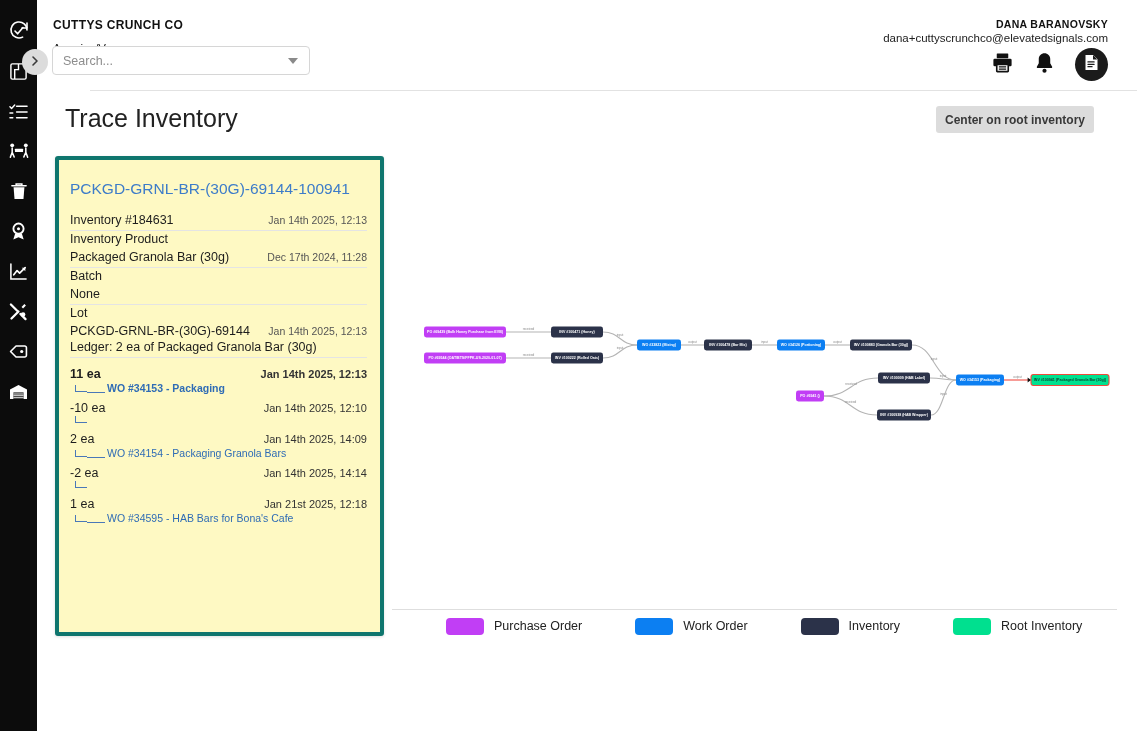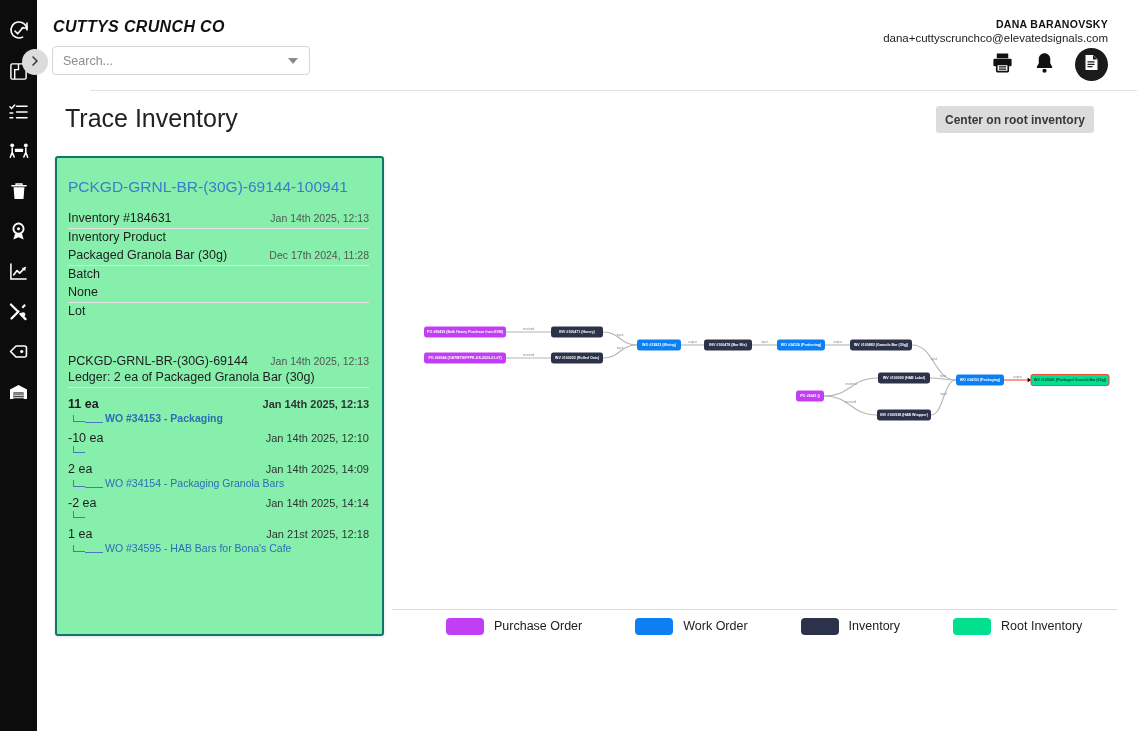--- a/index.html
+++ b/index.html
@@ -30,21 +30,21 @@
     position: absolute; left: 22px; top: 49px;
     width: 26px; height: 26px; border-radius: 50%;
     background: #dcdcdc; color: #333;
     display: flex; align-items: center; justify-content: center;
     font-size: 13px; cursor: pointer; z-index: 12;
   }
 
   
   .header { position: absolute; left: 37px; top: 0; width: 1100px; height: 90px; }
   .org-block { position: absolute; left: 16px; top: 18px; }
-  .org-name { font-size: 16px; font-weight: bold; letter-spacing: .35px; color: #111; font-style: italic; }
+  .org-name { font-size: 12px; font-weight: bold; letter-spacing: .35px; color: #111; }
   .org-tz   { font-size: 11.5px; color: #222; margin-top: 10px; }
 
   .search-wrap {
     position: absolute; left: 15px; top: 46px;
     width: 258px; height: 29px;
     border: 1px solid #d6d6d6; border-radius: 4px;
     background: #fff; display: flex; align-items: center;
   }
   .search-wrap input {
     border: 0; outline: none; flex: 1;
@@ -86,34 +86,34 @@
     width: 158px; height: 27px;
     background: #dcdcdc; border: 0; border-radius: 3px;
     font-size: 12px; font-weight: bold; color: #383838;
     font-family: "Liberation Sans", sans-serif; cursor: pointer;
   }
 
   
   .card {
     position: absolute; left: 55px; top: 156px;
     width: 329px; height: 480px;
-    background: #86efac; border: 2px solid #0f766e; border-radius: 3px;
+    background: #fef9c3; border: 4px solid #0f766e; border-radius: 3px;
     box-shadow: 0 1px 3px rgba(0,0,0,.12);
     padding: 20px 13px 0 11px;
   }
   .card-title {
     font-size: 15.5px; color: #3d7cc9; font-weight: normal;
     margin-bottom: 13px; cursor: pointer;
   }
   .kv-row {
     display: flex; justify-content: space-between; align-items: baseline;
     border-bottom: 1px solid #e4e4e4;
     padding: 2px 0 3px 0;
   }
-  .kv-row.nb { border-bottom: 0; padding-bottom: 0; margin-top: 32px; }
+  .kv-row.nb { border-bottom: 0; padding-bottom: 0; }
   .kv-label { font-size: 12.5px; color: #1d1d1d; }
   .kv-date  { font-size: 10.5px; color: #555; white-space: nowrap; }
   .kv-sub   { font-size: 12.5px; color: #1d1d1d; padding: 1px 0 2px 0; }
 
   .ledger-head {
     font-size: 12.5px; color: #1d1d1d;
     border-bottom: 1px solid #e4e4e4; padding-bottom: 3px; margin-top: 2px;
   }
   .ledger-item { margin-top: 9px; }
   .ledger-top { display: flex; justify-content: space-between; align-items: baseline; }

